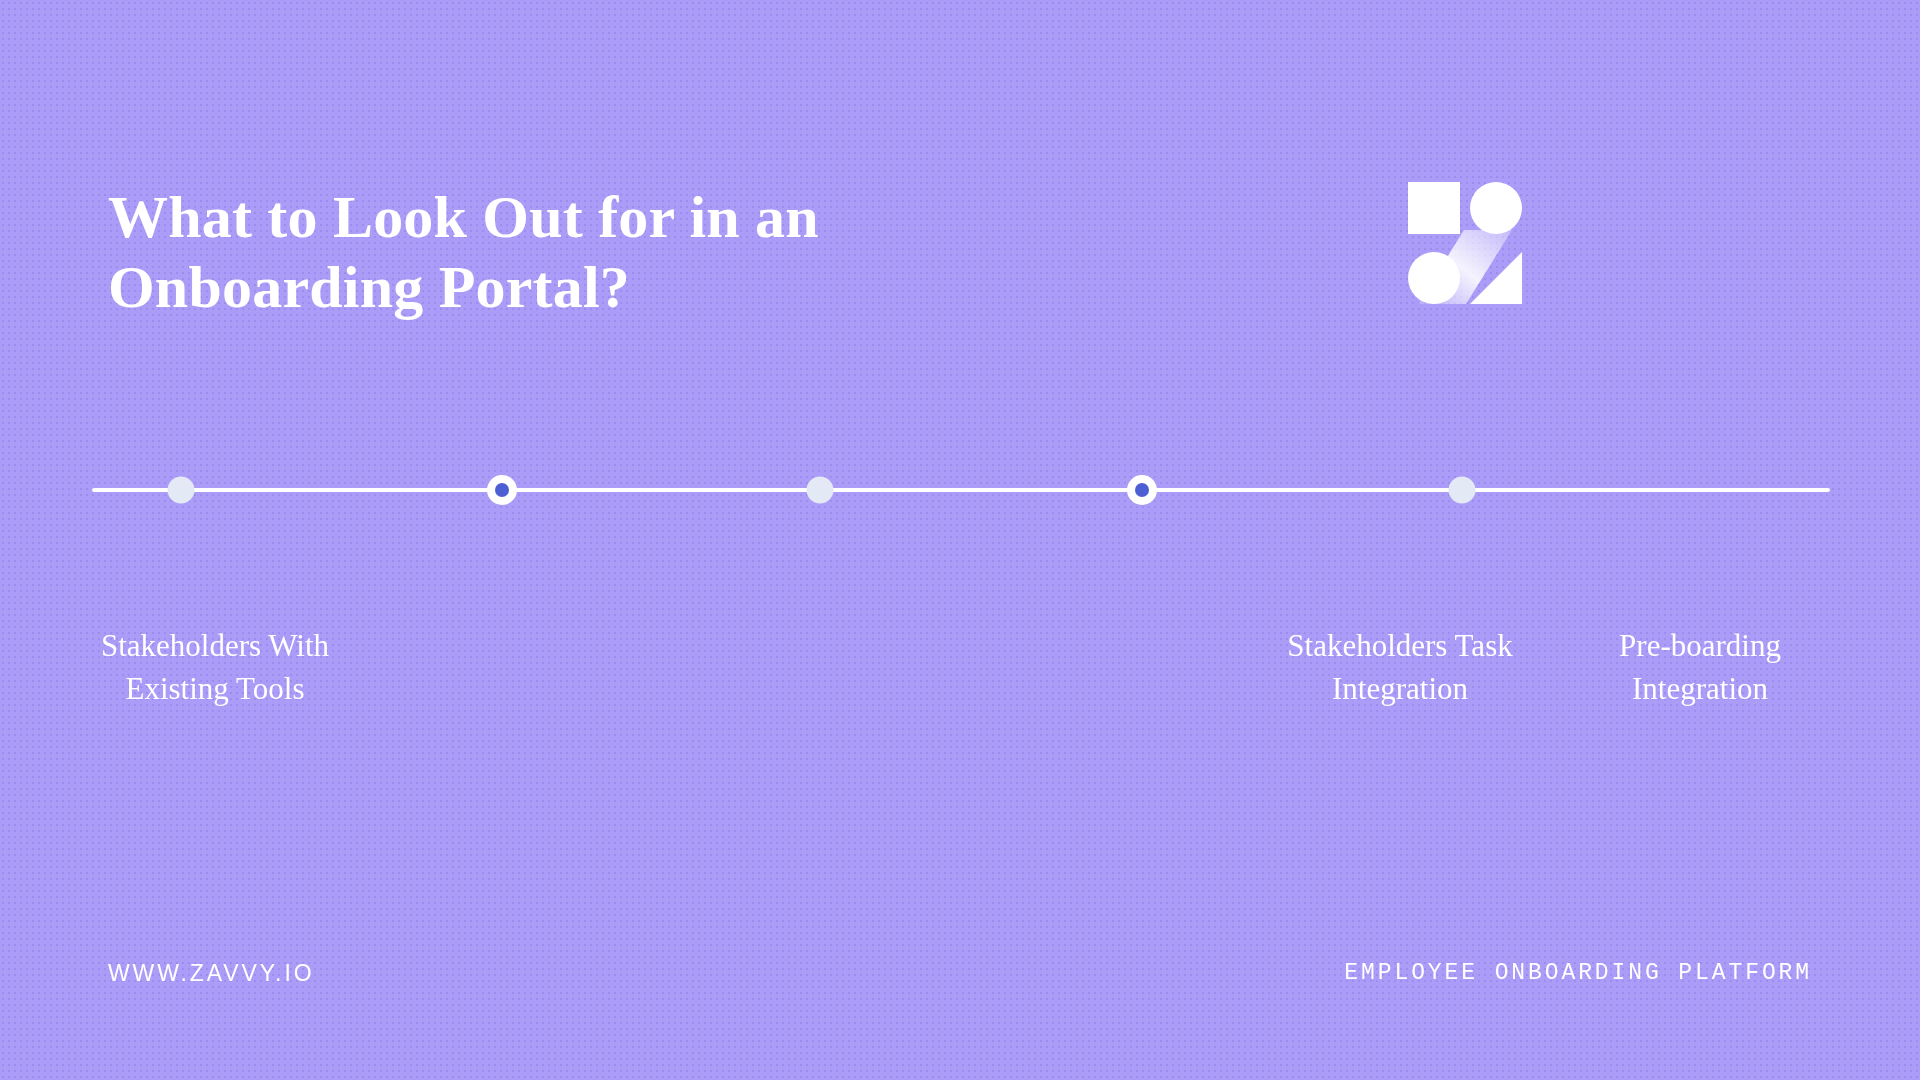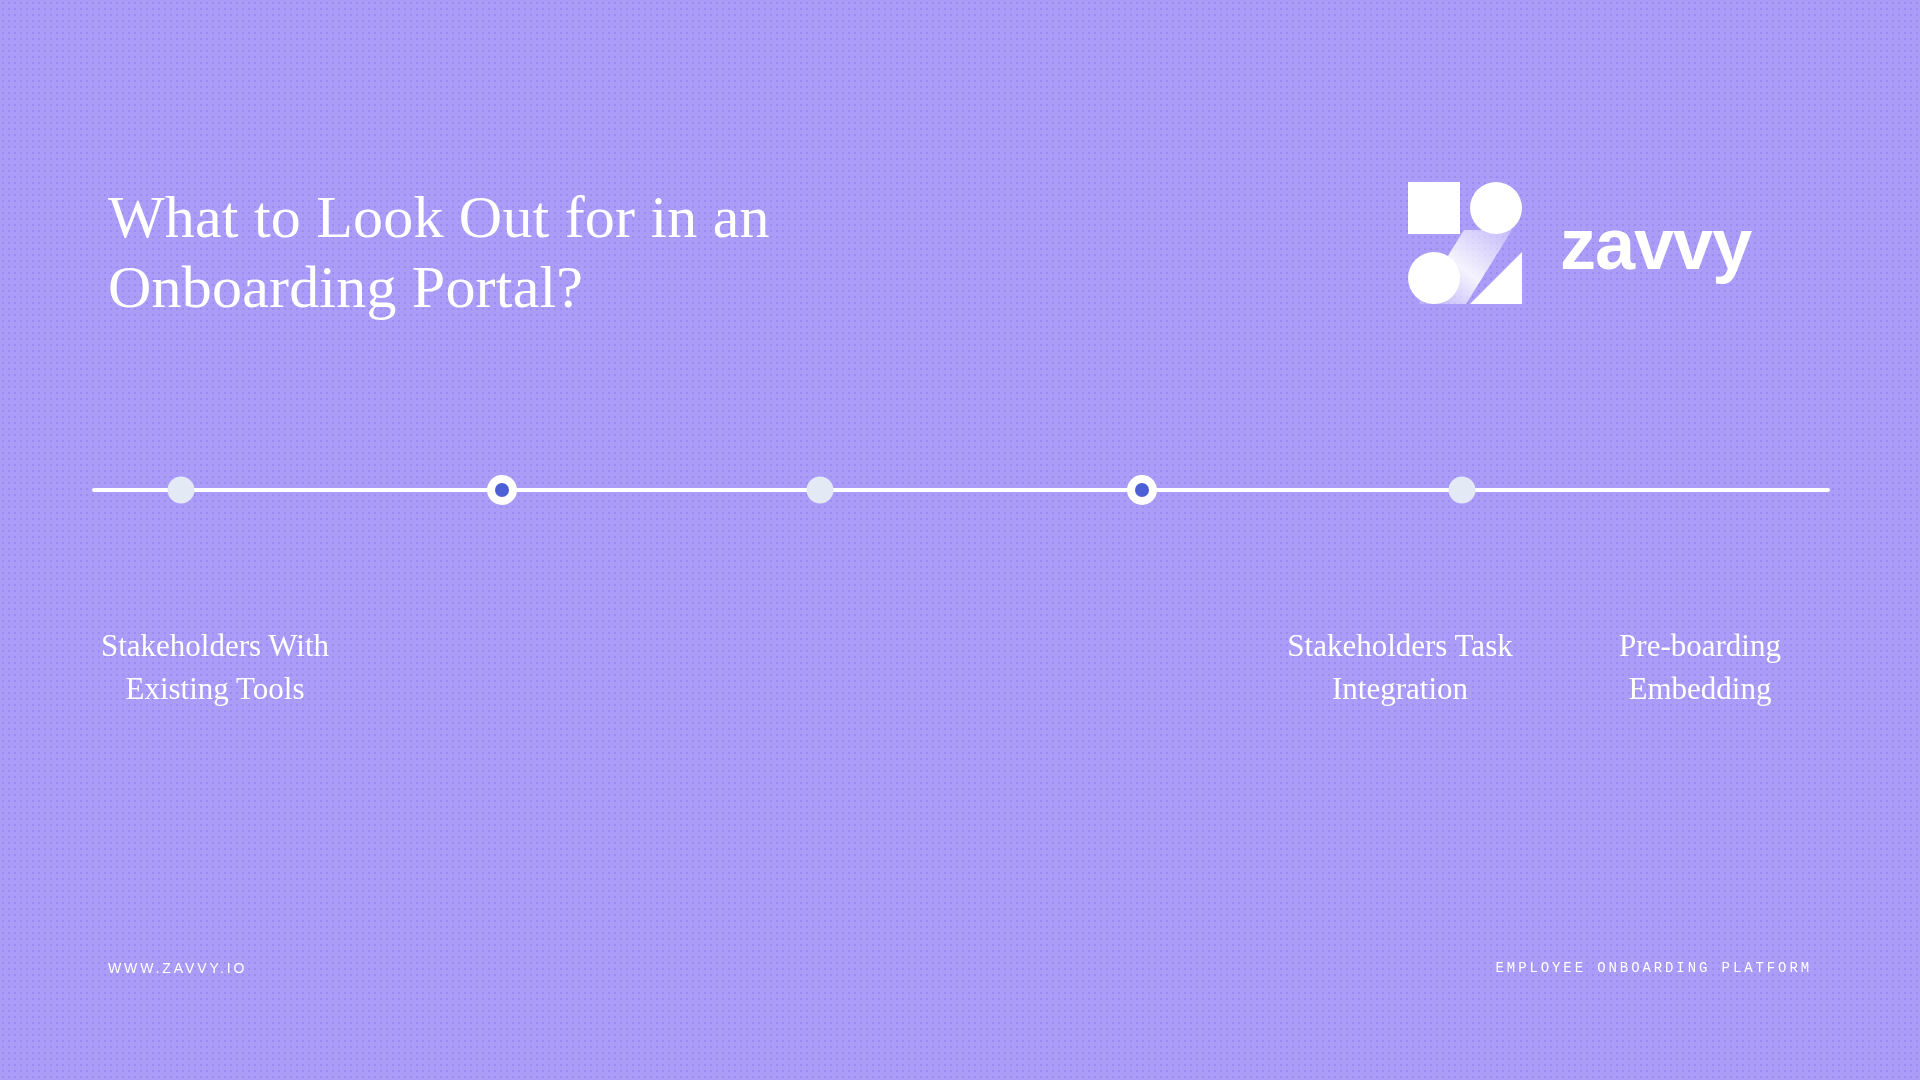--- a/index.html
+++ b/index.html
@@ -33,21 +33,21 @@
   }
 
   
   #title-block {
     position:absolute;
     left:108px; top:182px;
     width:940px;
   }
   #page-title {
     font-family:"Liberation Serif", "DejaVu Serif", serif;
-    font-weight:400;
+    font-weight:700;
     font-size:60px;
     line-height:1.17;
     color:#ffffff;
     letter-spacing:0.2px;
     white-space:pre-line;
   }
 
   
   #brand-logo {
     position:absolute;
@@ -124,21 +124,21 @@
     line-height:1.38;
     color:#ffffff;
     white-space:pre-line;
   }
 
   
   #footer-left, #footer-right {
     position:absolute;
     top:960px;
     font-family:"Liberation Sans", sans-serif;
-    font-size:14px;
+    font-size:23px;
     font-weight:400;
     letter-spacing:2.9px;
     color:#ffffff;
     text-transform:uppercase;
   }
   #footer-left  { left:108px; }
   #footer-right { right:108px; text-align:right;font-family:Liberation Mono, monospace; }
 </style>
 </head>
 <body>
@@ -167,21 +167,20 @@
 
         <rect x="4" y="4" width="52" height="52" fill="#ffffff"></rect>
 
         <circle cx="92" cy="30" r="26" fill="#ffffff"></circle>
 
         <circle cx="30" cy="100" r="26" fill="#ffffff"></circle>
 
         <polygon points="118,74 118,126 66,126" fill="#ffffff"></polygon>
       </svg>
     </div>
-    <div id="brand-wordmark">zavvy</div>
   </div>
 
   <div id="timeline">
     <div id="timeline-line"></div>
     <div id="timeline-nodes">
         <div class="timeline-node" style="left: 5.1%;">
           <div class="node-plain" style="background: rgb(228, 233, 246);"></div>
         </div>
         <div class="timeline-node" style="left: 23.6%;">
           <div class="node-active">
@@ -201,19 +200,19 @@
         </div>
       </div>
   </div>
 
   <div id="step-labels">
       <div class="step-label" style="left: 215px;">Stakeholders With
 Existing Tools</div>
       <div class="step-label" style="left: 1400px;">Stakeholders Task
 Integration</div>
       <div class="step-label" style="left: 1700px;">Pre-boarding
-Embedding</div>
+Integration</div>
     </div>
 
   <div id="footer-left">WWW.ZAVVY.IO</div>
   <div id="footer-right">EMPLOYEE ONBOARDING PLATFORM</div>
 
 </div>
 
 </body></html>

